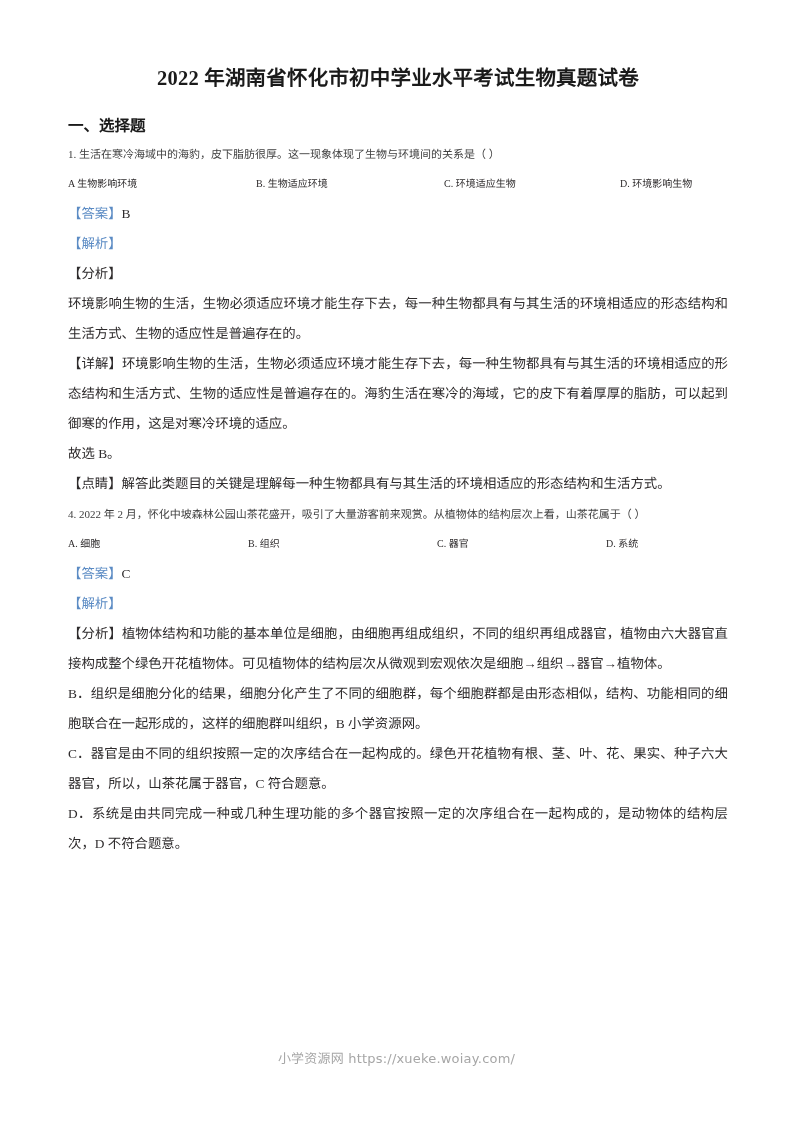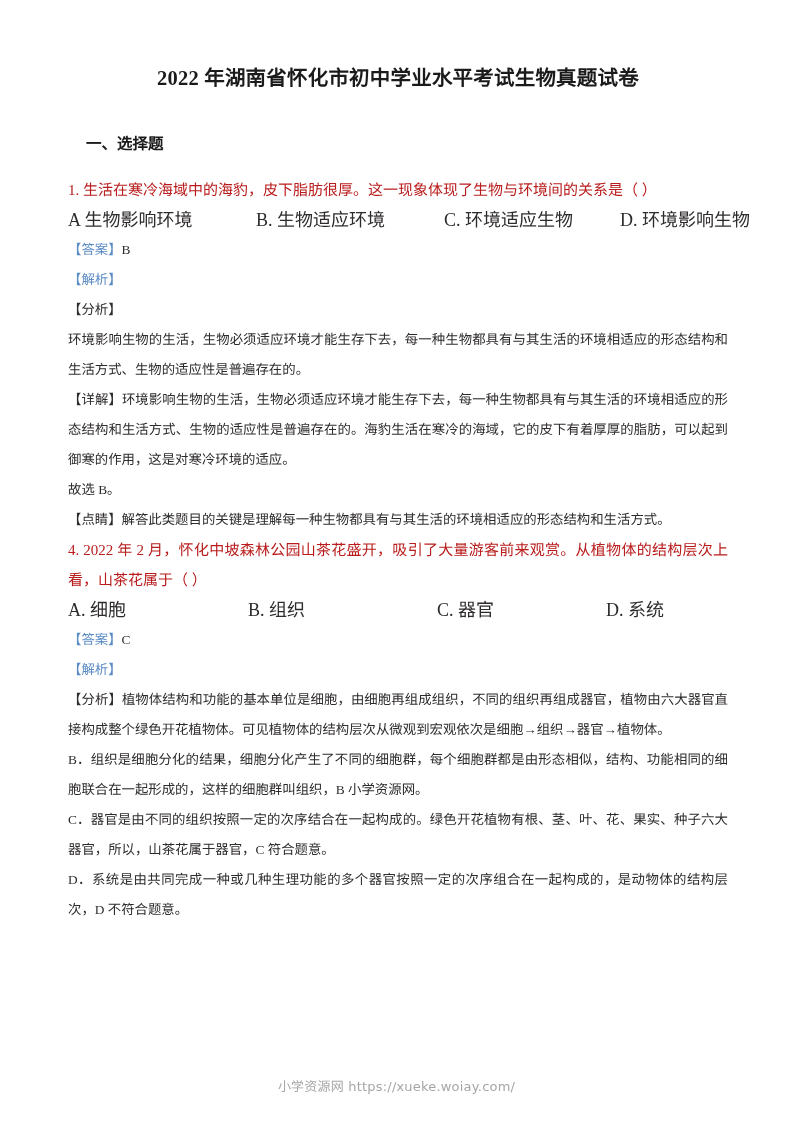--- a/index.html
+++ b/index.html
@@ -43,51 +43,51 @@
     padding-top: 66px;
     line-height: 1.25;
     font-family: "Liberation Serif", "DejaVu Serif", serif;
   }
 
   
   .section-heading {
     font-size: 15.5px;
     font-weight: bold;
     color: #1b1b1b;
-    margin: 18px;
+    margin: 0;
     padding-top: 22px;
     padding-bottom: 2px;
     line-height: 1.5;
   }
 
   
   .para {
     font-size: 13.4px;
     line-height: 30px;
     color: #2e2b2c;
     margin: 0;
     text-align: justify;
     text-justify: inter-ideograph;
     word-break: break-all;
   }
 
   .stem {
-    font-size: 15px;
-    line-height: 30px;
-    color: #b91c1c;
+    font-size: 11px;
+    line-height: 30px;
+    color: #404040;
     margin: 0;
     text-align: justify;
     text-justify: inter-ideograph;
     word-break: break-all;
   }
 
   
   .options {
     display: flex;
-    font-size: 18px;
+    font-size: 10px;
     line-height: 30px;
     color: #2e2b2c;
     margin: 0;
     white-space: nowrap;
   }
   .options .opt { flex: 0 0 auto; }
   .options .opt:nth-child(1) { width: 188px; }
   .options .opt:nth-child(2) { width: 188px; }
   .options .opt:nth-child(3) { width: 176px; }
   .options .opt:nth-child(4) { width: auto; }
@@ -111,21 +111,21 @@
   }
   .tag-inline {
     color: #2e2b2c;
     font-weight: normal;
   }
 
   
   .watermark {
     position: absolute;
     left: 0;
-    top: 1076px;
+    top: 1048px;
     width: 793px;
     text-align: center;
     font-family: "DejaVu Sans", "Liberation Sans", sans-serif;
     font-size: 13px;
     color: #a6a6a6;
     letter-spacing: 0.2px;
     white-space: nowrap;
   }
   .watermark .wm-site { font-family: "DejaVu Sans", "Liberation Sans", sans-serif; }
 </style>

